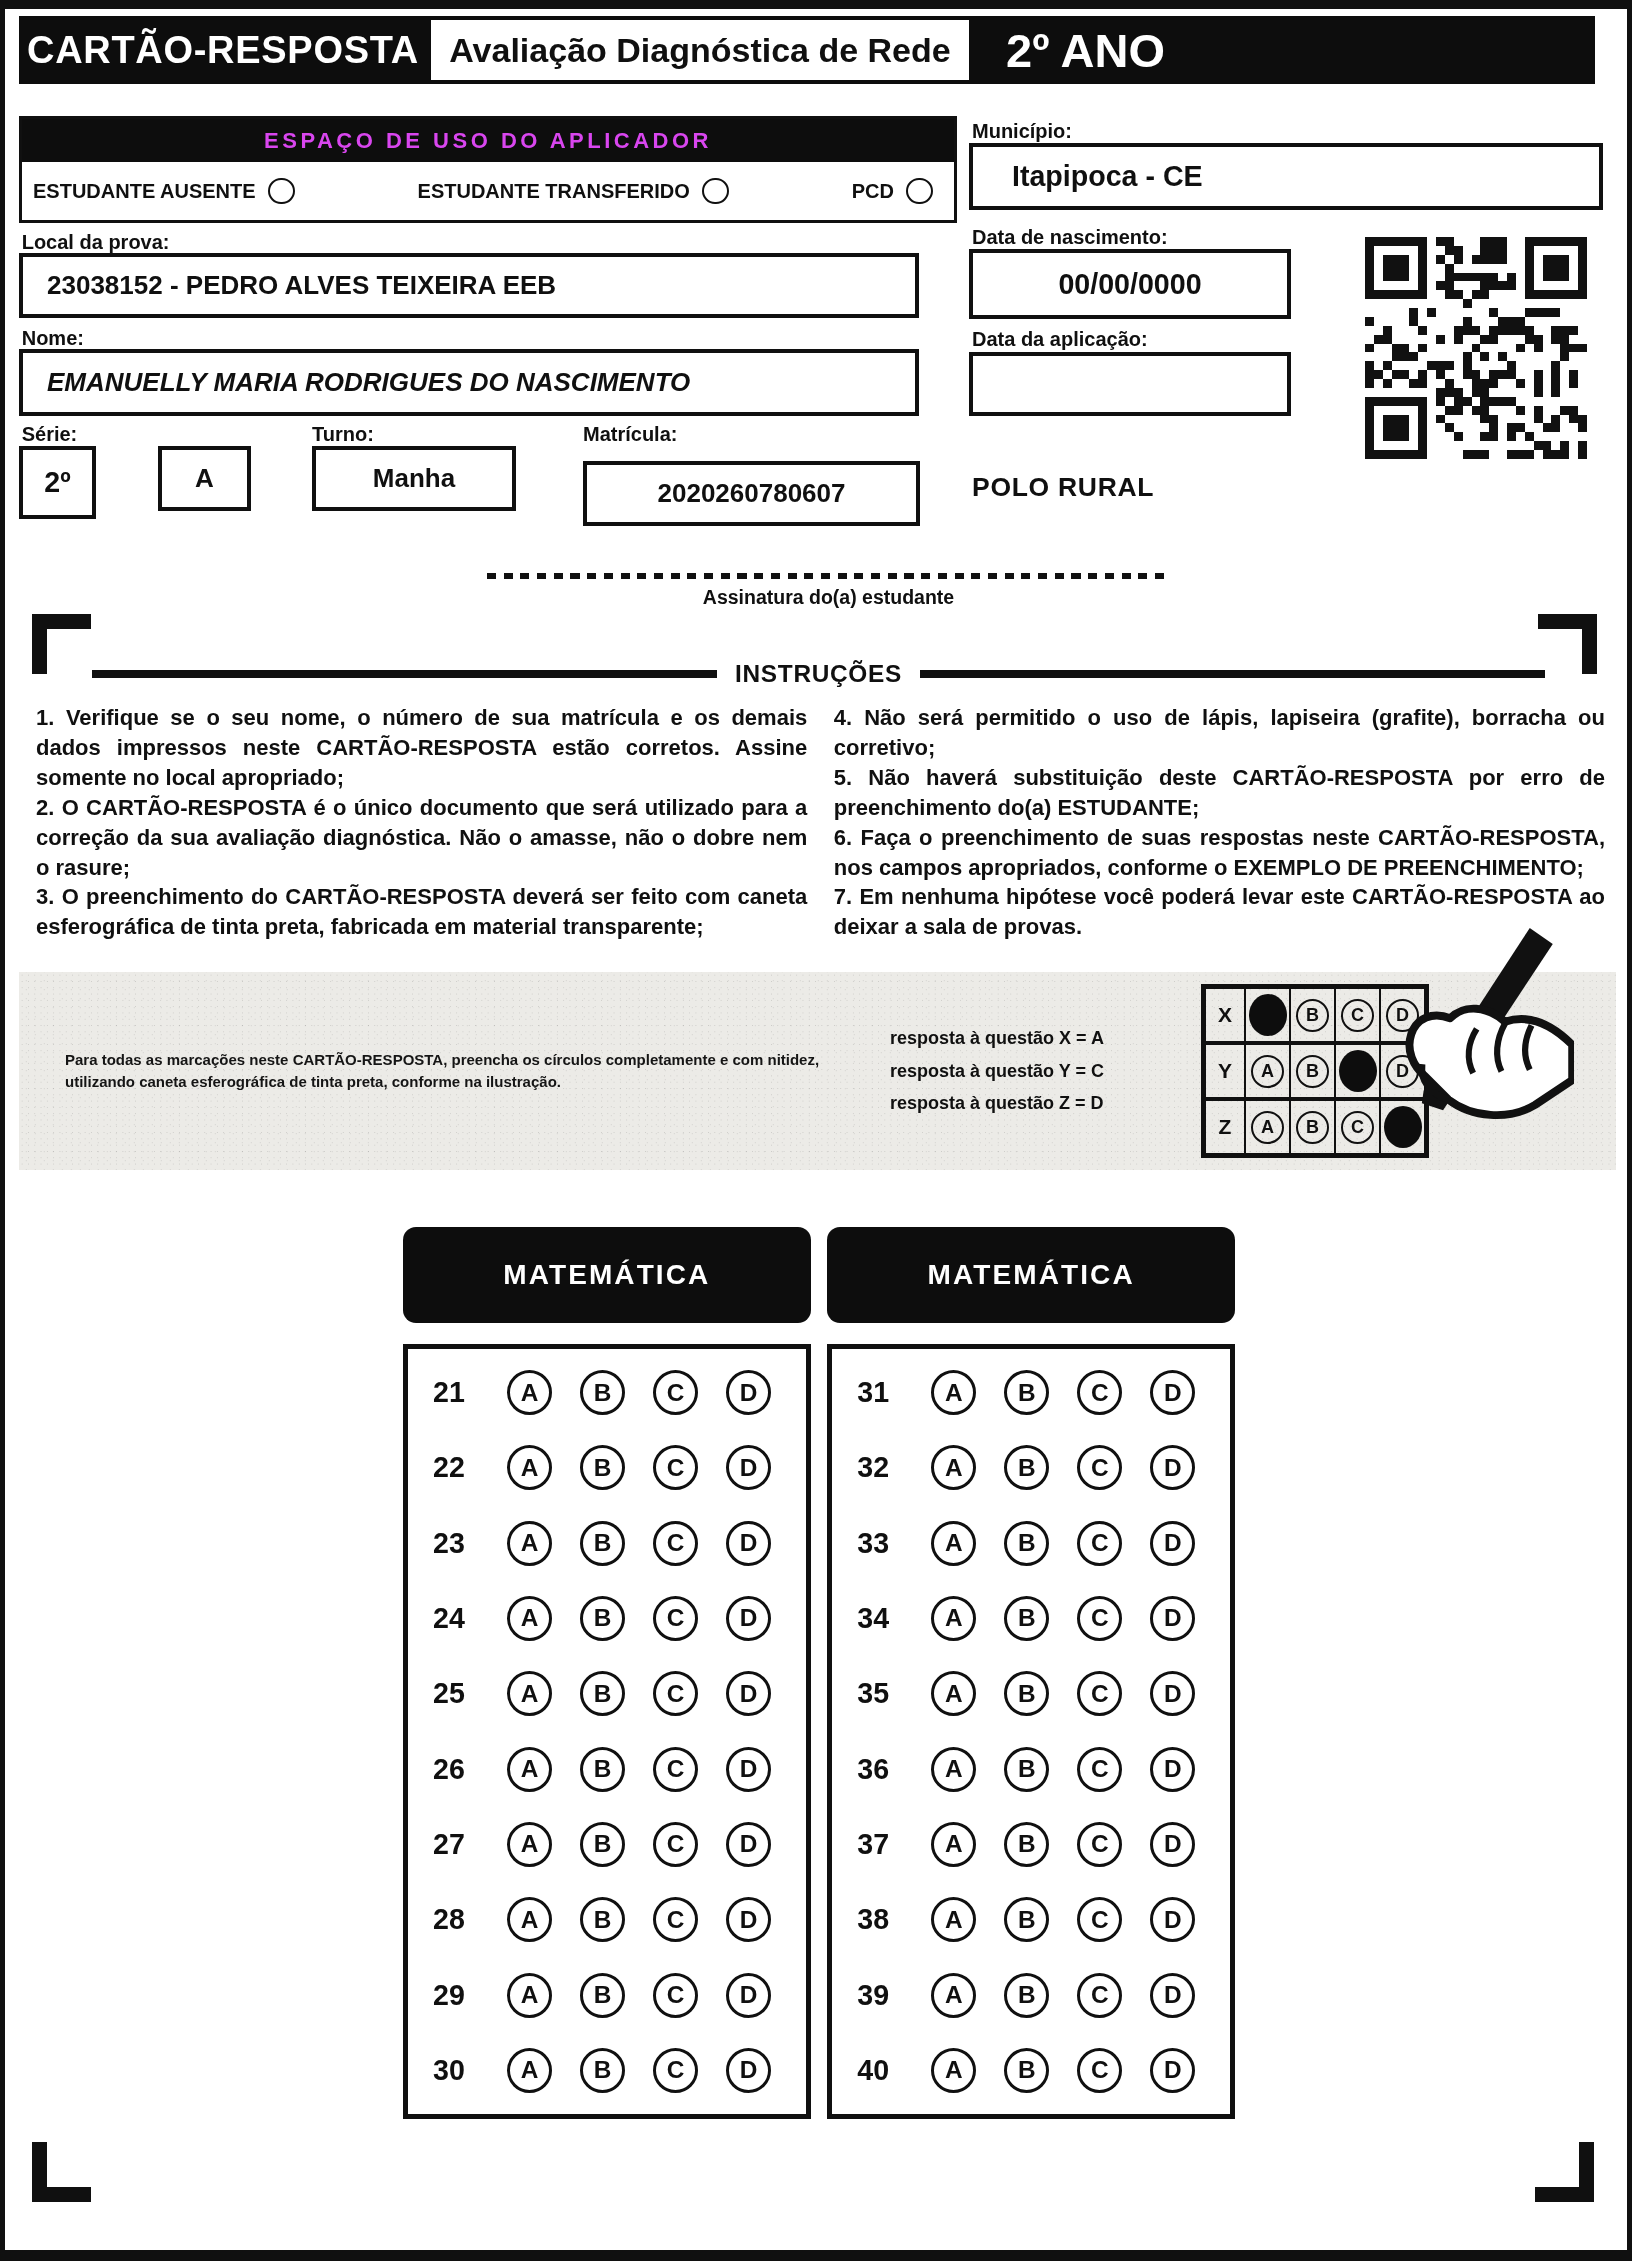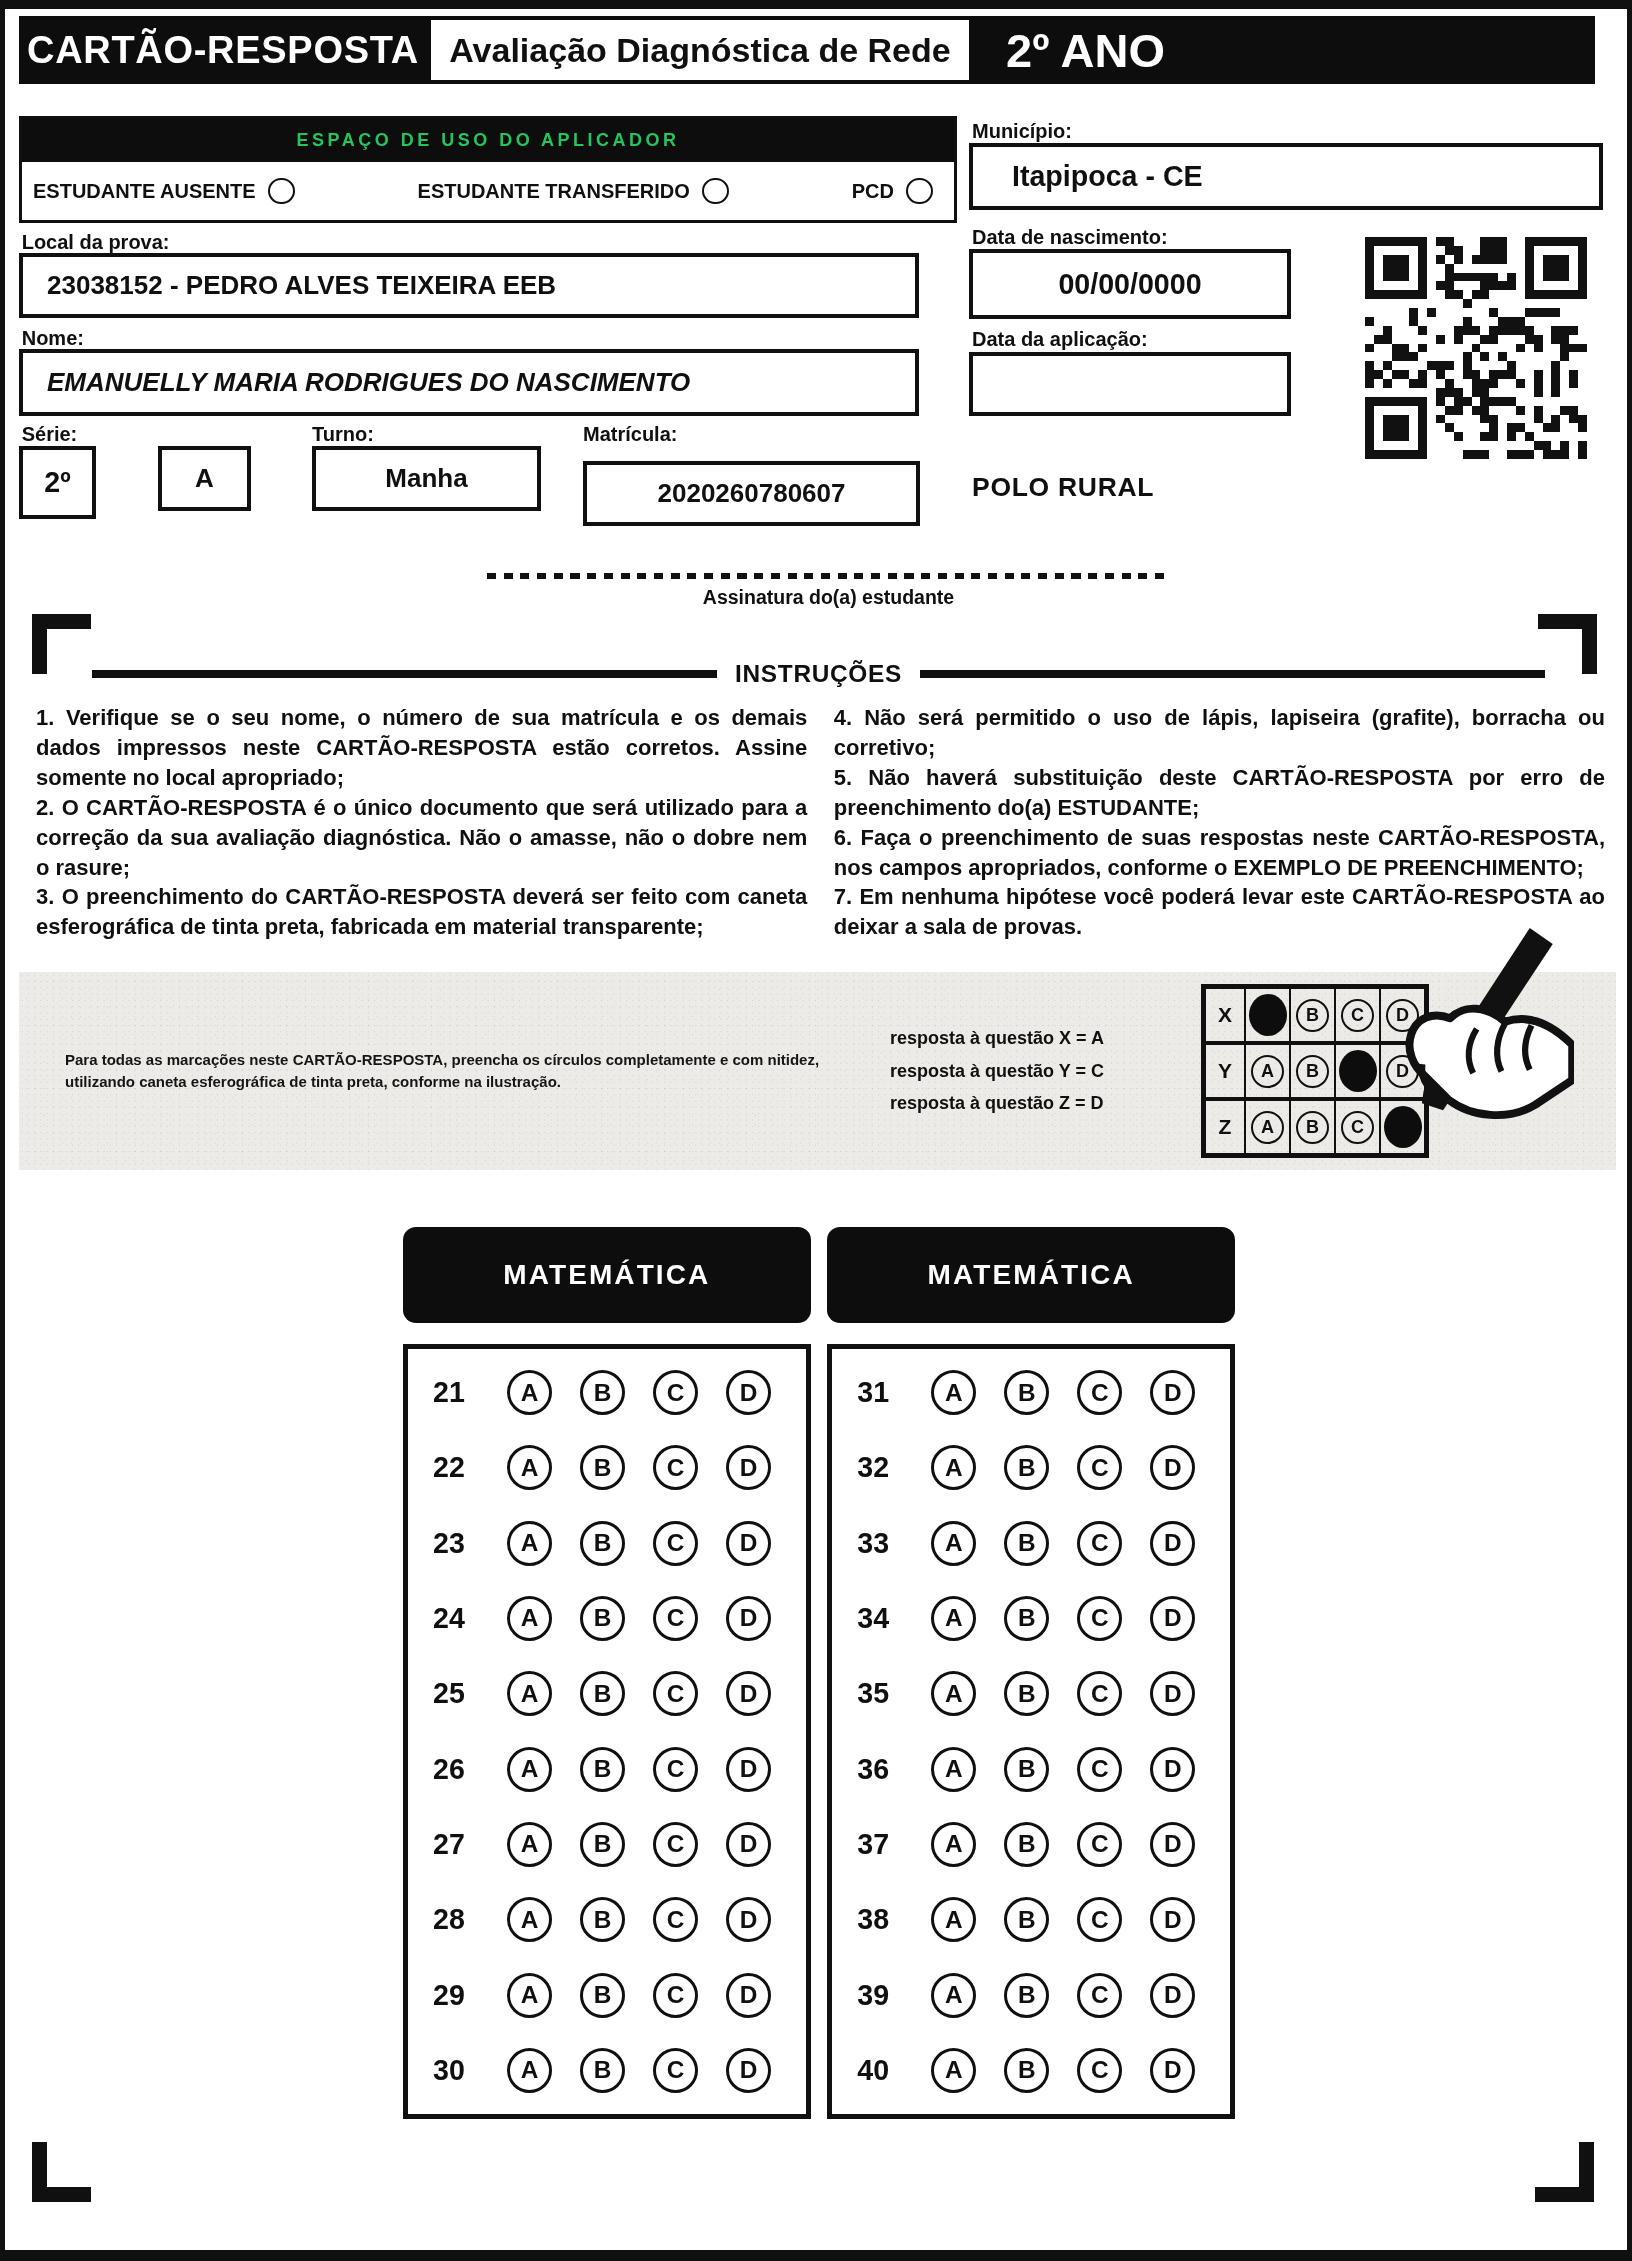--- a/index.html
+++ b/index.html
@@ -21,22 +21,22 @@
     padding-left:33px; font-size:47px; font-weight:bold; }
 
   
   .lbl{ font-weight:bold; font-size:20px; }
   .fbox{ border:4.2px solid #101010; background:#fff; display:flex; align-items:center; }
   .fbox .val{ font-weight:bold; font-size:26px; padding-left:24px; white-space:nowrap; }
   .fbox.center{ justify-content:center; } .fbox.center .val{ padding-left:0; }
 
   .applicator{ left:14px; top:107px; width:938px; height:107px; border:3.5px solid #101010;
     display:flex; flex-direction:column; }
-  .app-bar{ height:43px; background:#0d0d0d; color:#22c55e; display:flex; align-items:center;
-    justify-content:center; font-size:18px; font-weight:bold; letter-spacing:3.5px; }
+  .app-bar{ height:43px; background:#0d0d0d; color:#d946ef; display:flex; align-items:center;
+    justify-content:center; font-size:22px; font-weight:bold; letter-spacing:3.5px; }
   .app-row{ flex:1; display:flex; align-items:center; justify-content:space-between;
     padding:0 21px 0 11px; }
   .app-item{ display:flex; align-items:center; gap:12.5px; }
   .bubble-sm{ width:26.5px; height:26.5px; border:2.8px solid #101010; border-radius:50%; background:#fff; }
 
   .qr{ width:222px; height:222px; }
   .polo{ font-size:26.5px; font-weight:bold; letter-spacing:0.7px; }
 
   
   .sig{ left:482px; top:564px; width:683px; }
@@ -137,21 +137,21 @@
   <div class="abs lbl" style="left:153px; top:414px;margin-top:26px;">Turma:</div>
   <div class="abs lbl" style="left:307px; top:414px;">Turno:</div>
   <div class="abs lbl" style="left:578px; top:414px;">Matrícula:</div>
 
   <div class="abs fbox center" style="left:14px;  top:437px; width:77px; height:73px;text-align:center;">
     <span class="val" style="font-size:28.6px;">2º</span>
   </div>
   <div class="abs fbox center" style="left:153px; top:437px; width:93px; height:65px;">
     <span class="val">A</span>
   </div>
-  <div class="abs fbox center" style="left:307px; top:437px; width:229px; height:65px;">
+  <div class="abs fbox center" style="left:307px; top:437px; width:204px; height:65px;">
     <span class="val">Manha</span>
   </div>
   <div class="abs fbox center" style="left:578px; top:437px; width:337px; height:65px;margin-top:15px;">
     <span class="val">2020260780607</span>
   </div>
 
   <div class="abs lbl" style="left:967px; top:111px;">Município:</div>
   <div class="abs fbox" style="left:964px; top:134px; width:634px; height:67px;">
     <span class="val" style="font-size:28.6px; padding-left:39px;">Itapipoca - CE</span>
   </div>

